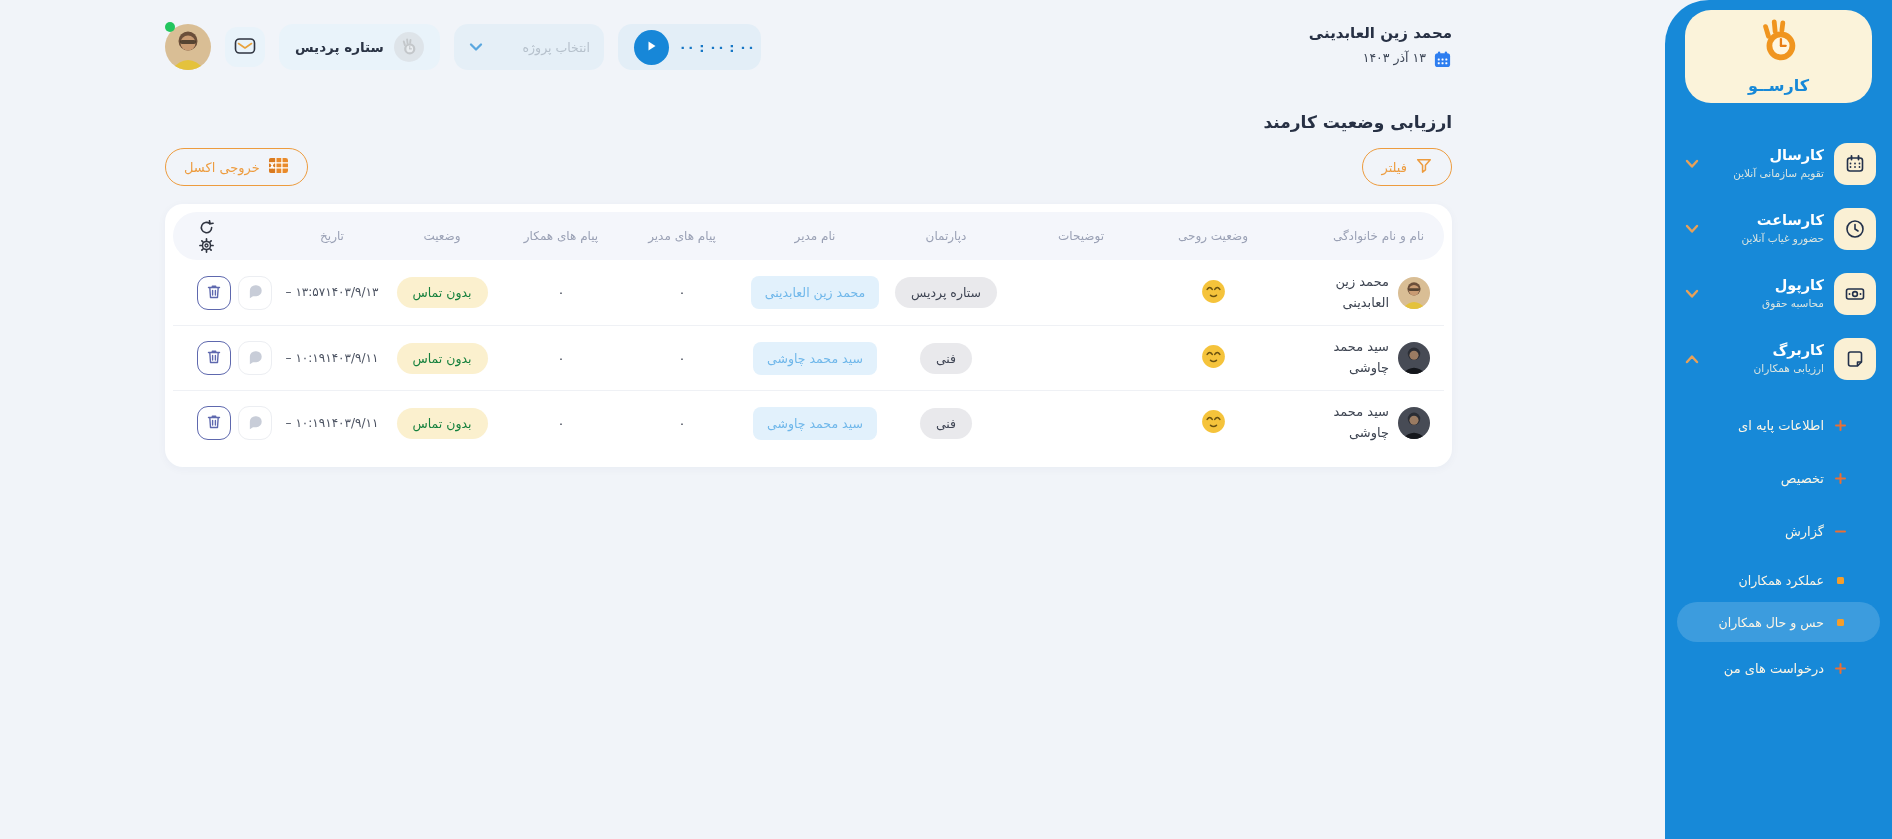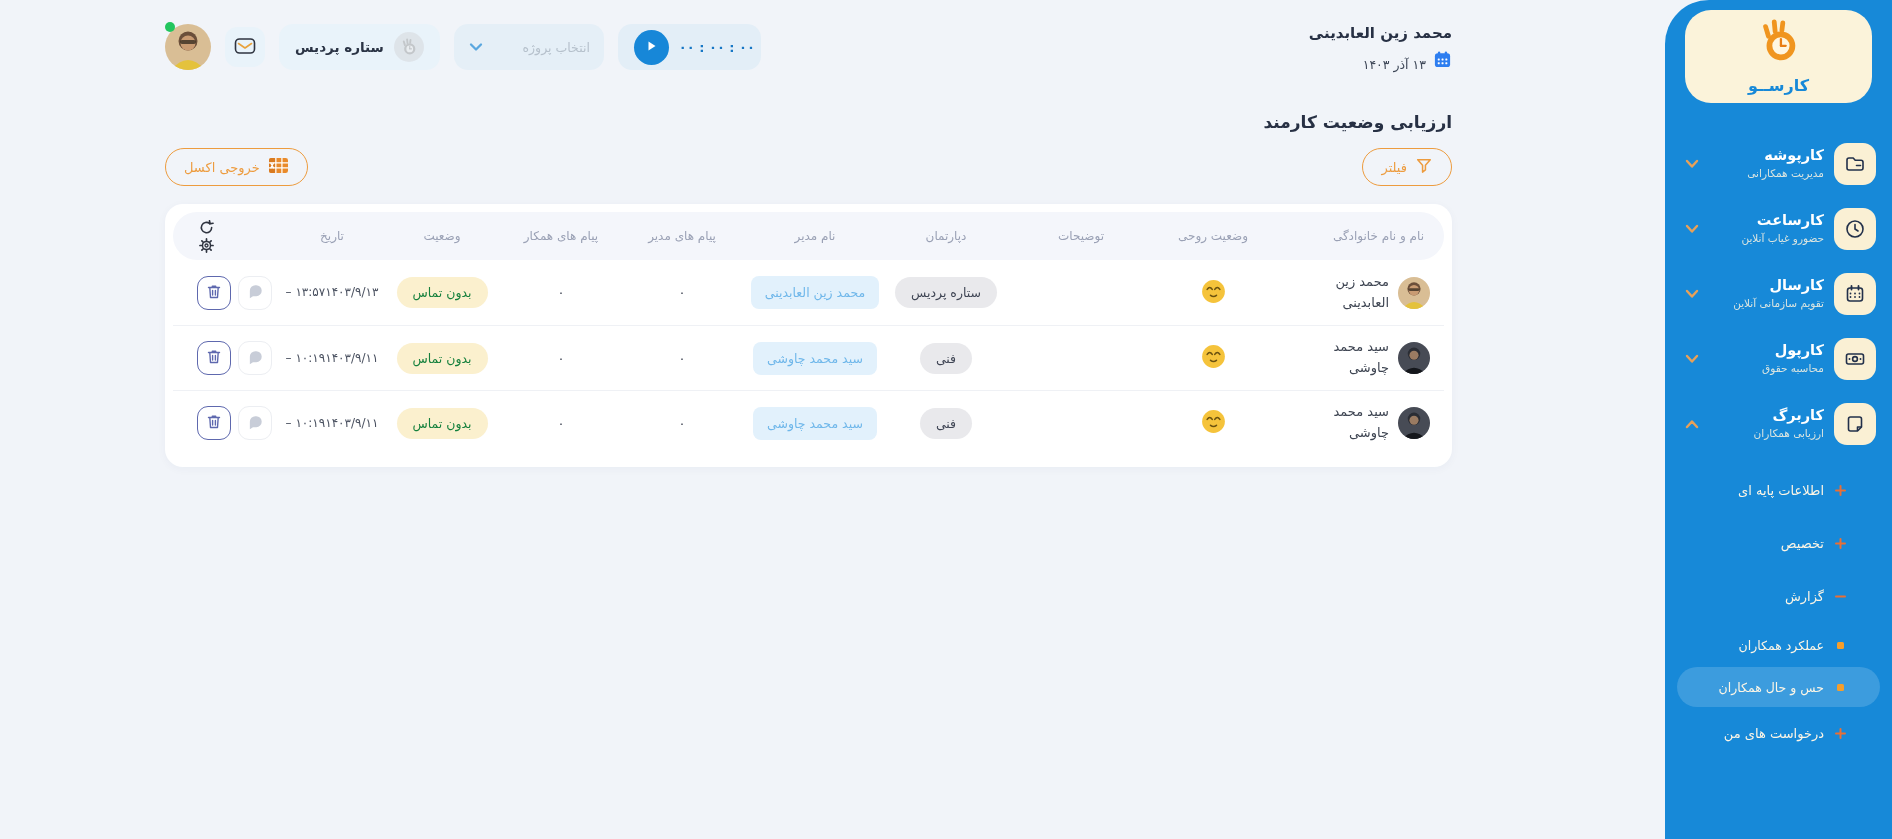--- a/index.html
+++ b/index.html
@@ -51,21 +51,21 @@
   }
   .marker { width:12px; display:flex; justify-content:center; flex:0 0 auto; }
   .bullet-sq { width:7px; height:7px; background:#F59E2B; border-radius:1.5px; }
   
   .main { position:absolute; top:0; right:227px; left:0; bottom:0; }
   .content { padding:0 0 0 0; margin:0 213px 0 165px; }
   
   .topbar { display:flex; justify-content:space-between; align-items:flex-start; padding-top:24px; }
   .user-block { text-align:right; }
   .user-name { font-size:15px; font-weight:bold; color:#273044; }
-  .user-date { margin-top:8px; display:flex; align-items:flex-end; gap:7px; justify-content:flex-start; color:#3D4657; font-size:12.5px; }
+  .user-date { margin-top:8px; display:flex; align-items:flex-start; gap:7px; justify-content:flex-start; color:#3D4657; font-size:12.5px; }
   .widgets { display:flex; align-items:center; gap:14px; flex-direction:row-reverse; }
   .avatar-wrap { position:relative; width:46px; height:46px; }
   .avatar { width:46px; height:46px; border-radius:50%; overflow:hidden; display:block; }
   .online-dot { position:absolute; top:-2px; left:0px; width:10px; height:10px; border-radius:50%; background:#22C55E; }
   .icon-btn {
     width:40px; height:40px; border-radius:12px; background:#E9F3FA;
     display:flex; align-items:center; justify-content:center; border:none; cursor:pointer;
   }
   .company-pill {
     height:46px; background:#E9F3FA; border-radius:14px; display:flex;
@@ -164,66 +164,49 @@
 <aside class="sidebar">
   <div class="logo-box">
     <svg width="46" height="46" viewBox="0 0 48 48">
         <use href="#g-hand-clock"></use>
       </svg>
     <div class="logo-text">کارســو</div>
   </div>
 
   <nav class="nav">
 
+
     <div class="nav-item">
       <span class="nav-icon-box">
-        <svg width="22" height="22" viewBox="0 0 22 22" fill="none" stroke="#22304A" stroke-width="1.6" stroke-linejoin="round">
-            <path d="M3 7a2 2 0 0 1 2-2h4.2l2 2.3H17a2 2 0 0 1 2 2V15a2 2 0 0 1-2 2H5a2 2 0 0 1-2-2z"></path>
-            <path d="M12.5 12.5h4" stroke-linecap="round"></path>
+        <svg width="22" height="22" viewBox="0 0 22 22" fill="none" stroke="#22304A" stroke-width="1.6" stroke-linecap="round">
+            <rect x="3.5" y="5" width="15" height="13" rx="2.5"></rect>
+            <path d="M7.5 3v3.5M14.5 3v3.5M6.5 10.5h.01M11 10.5h.01M15.5 10.5h.01M6.5 14h.01M11 14h.01M15.5 14h.01" stroke-width="1.8"></path>
           </svg>
       </span>
       <span class="nav-texts">
-        <div class="nav-title">کارپوشه</div>
-        <div class="nav-sub">مدیریت همکارانی</div>
+        <div class="nav-title">کارسال</div>
+        <div class="nav-sub">تقویم سازمانی آنلاین</div>
       </span>
       <span class="nav-chevron">
         <svg width="18" height="14" viewBox="0 0 18 14" fill="none" stroke="#E8A159" stroke-width="2.4" stroke-linecap="round" stroke-linejoin="round">
             <polyline points="4,4 9,9.5 14,4"></polyline>
           </svg>
       </span>
     </div>
 
     <div class="nav-item">
       <span class="nav-icon-box">
         <svg width="22" height="22" viewBox="0 0 22 22" fill="none" stroke="#22304A" stroke-width="1.6" stroke-linecap="round">
             <circle cx="11" cy="11" r="8"></circle>
             <path d="M11 6.5V11l3 2"></path>
           </svg>
       </span>
       <span class="nav-texts">
         <div class="nav-title">کارساعت</div>
         <div class="nav-sub">حضورو غیاب آنلاین</div>
-      </span>
-      <span class="nav-chevron">
-        <svg width="18" height="14" viewBox="0 0 18 14" fill="none" stroke="#E8A159" stroke-width="2.4" stroke-linecap="round" stroke-linejoin="round">
-            <polyline points="4,4 9,9.5 14,4"></polyline>
-          </svg>
-      </span>
-    </div>
-
-    <div class="nav-item">
-      <span class="nav-icon-box">
-        <svg width="22" height="22" viewBox="0 0 22 22" fill="none" stroke="#22304A" stroke-width="1.6" stroke-linecap="round">
-            <rect x="3.5" y="5" width="15" height="13" rx="2.5"></rect>
-            <path d="M7.5 3v3.5M14.5 3v3.5M6.5 10.5h.01M11 10.5h.01M15.5 10.5h.01M6.5 14h.01M11 14h.01M15.5 14h.01" stroke-width="1.8"></path>
-          </svg>
-      </span>
-      <span class="nav-texts">
-        <div class="nav-title">کارسال</div>
-        <div class="nav-sub">تقویم سازمانی آنلاین</div>
       </span>
       <span class="nav-chevron">
         <svg width="18" height="14" viewBox="0 0 18 14" fill="none" stroke="#E8A159" stroke-width="2.4" stroke-linecap="round" stroke-linejoin="round">
             <polyline points="4,4 9,9.5 14,4"></polyline>
           </svg>
       </span>
     </div>
 
     <div class="nav-item">
       <span class="nav-icon-box">

